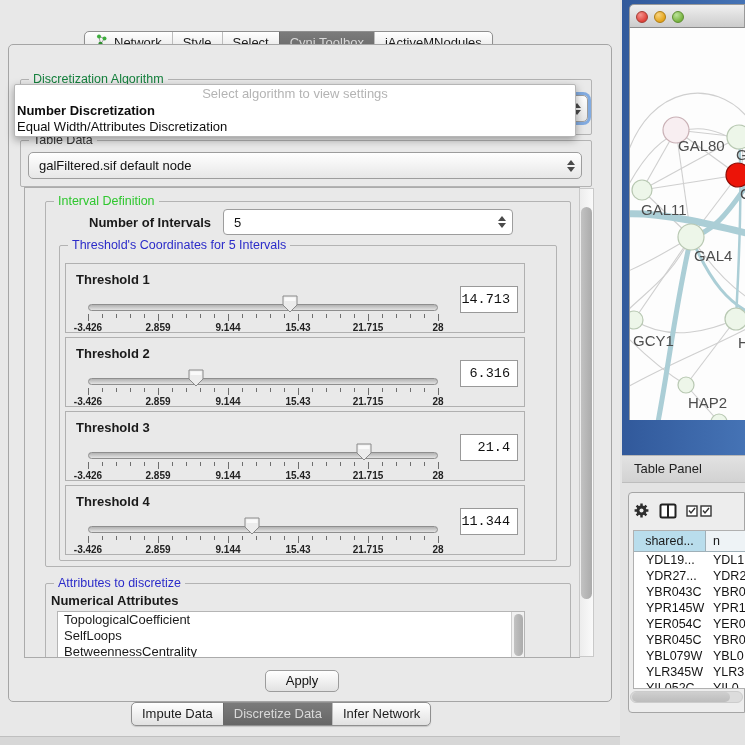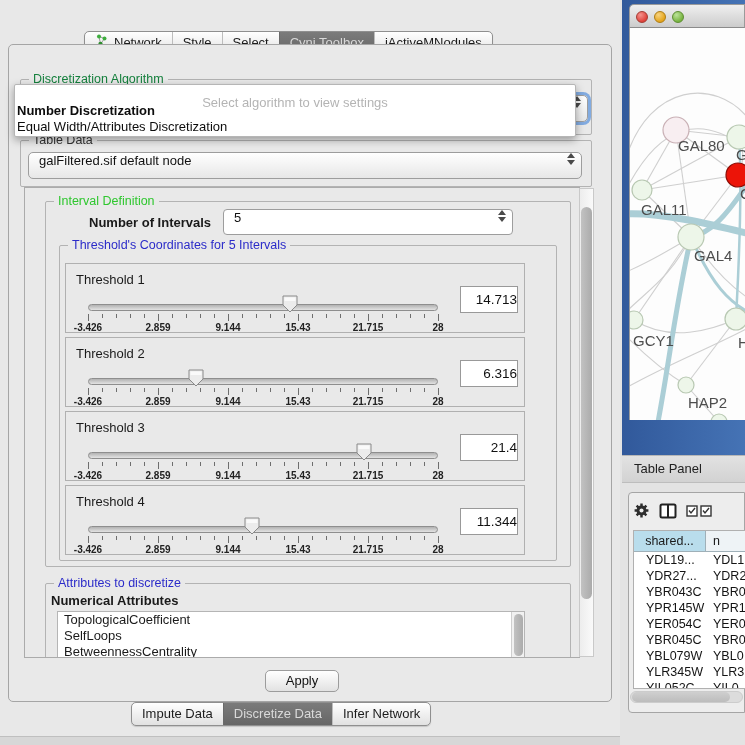--- a/index.html
+++ b/index.html
@@ -23,49 +23,49 @@
 
   #main-panel{left:8px;top:44px;width:604px;height:658px;background:#e9e9e9;border:1px solid #a5a5a5;border-radius:5px}
 
   .groupbox{position:absolute;border:1px solid #b3b3b3;border-radius:2px}
   .grouptitle{position:absolute;top:-8px;left:8px;background:#e9e9e9;padding:0 4px;font-size:12.5px;white-space:nowrap}
   .gt-gray{color:#15803d}
   .gt-green{color:#2ec72e}
   .gt-blue{color:#2b2bc9}
 
   
-  .combo{position:absolute;background:linear-gradient(#ffffff,#e7e7e7);border:1px solid #9d9d9d;border-radius:5px;display:flex;}
+  .combo{position:absolute;background:linear-gradient(#ffffff,#e7e7e7);border:1px solid #9d9d9d;border-radius:5px;display:flex;align-items:center}
   .combo .val{padding-left:10px;font-size:13px;color:#111;flex:1;white-space:nowrap;overflow:hidden}
   .arrows{width:20px;display:flex;flex-direction:column;align-items:center;gap:2px}
   .arr-up{width:0;height:0;border-left:4px solid transparent;border-right:4px solid transparent;border-bottom:5px solid #4a4a4a}
   .arr-dn{width:0;height:0;border-left:4px solid transparent;border-right:4px solid transparent;border-top:5px solid #4a4a4a}
 
   
   #algo-popup{left:14px;top:84px;width:562px;height:53px;background:#ffffff;border:1px solid #b6b6b6;border-radius:2px;box-shadow:0 3px 9px rgba(0,0,0,.35);z-index:30}
-  #algo-placeholder{text-align:center;color:#b4b4b4;font-size:13px;padding-top:10px;height:18px}
+  #algo-placeholder{text-align:center;color:#b4b4b4;font-size:13px;padding-top:1px;height:18px}
   .popup-option{font-size:13px;color:#0d0d0d;padding:0 2px;line-height:16px;white-space:nowrap}
   .popup-option:first-child{font-weight:bold}
 
   #algo-combo{left:28px;top:95px;width:560px;height:27px;box-shadow:0 0 0 3px rgba(95,150,220,.75);z-index:10}
 
   
   #scrollpane{left:24px;top:187px;width:556px;height:471px;border:1px solid #ababab;background:#e9e9e9;overflow:hidden}
   .vscroll{position:absolute;background:linear-gradient(to right,#ededed,#fafafa);border:1px solid #c9c9c9}
   .vthumb{position:absolute;left:1px;width:11px;background:linear-gradient(to right,#c2c2c2,#ababab);border-radius:6px}
 
   
   .th-panel{position:relative;width:460px;height:70px;border:1px solid #b0b0b0;background:#e9e9e9;margin-bottom:4px}
-  .th-label{position:absolute;left:10px;top:8px;font-weight:normal;font-size:13px}
+  .th-label{position:absolute;left:10px;top:8px;font-weight:bold;font-size:13px}
   .th-track{position:absolute;left:22px;top:40px;width:350px;height:7px;border:1px solid #8e8e8e;border-radius:4px;background:linear-gradient(#b2b2b2,#e3e3e3)}
   .th-thumb{position:absolute;top:31px;width:16px;height:18px}
   .tick{position:absolute;top:50px;width:1px;background:#6e6e6e}
   .tick.minor{height:4px}
   .tick.major{height:7px}
   .sc-label{position:absolute;top:58px;transform:translateX(-50%);font-size:10px;font-weight:bold;color:#222;white-space:nowrap}
-  .th-value{position:absolute;left:394px;top:22px;width:58px;height:27px;background:#fff;border:1px solid #999;font-size:13.5px;text-align:right;font-family:Liberation Sans, sans-serif;color:#111}
+  .th-value{position:absolute;left:394px;top:22px;width:58px;height:27px;background:#fff;border:1px solid #999;font-size:13.5px;text-align:right;padding-right:7px;font-family:Liberation Mono, monospace;color:#111}
 
   
   #attr-list{position:absolute;left:32px;top:423px;width:468px;height:60px;background:#fff;border:1px solid #b5b5b5}
   .attr-item{font-size:13px;line-height:16px;padding-left:6px;white-space:nowrap}
 
   
   .push-btn{position:absolute;background:linear-gradient(#ffffff,#e2e2e2);border:1px solid #9c9c9c;border-radius:5px;font-size:13px;text-align:center;color:#111}
 
   
   #net-window{left:622px;top:0;width:123px;height:455px;background:linear-gradient(to right,#31599b,#4573b5)}

